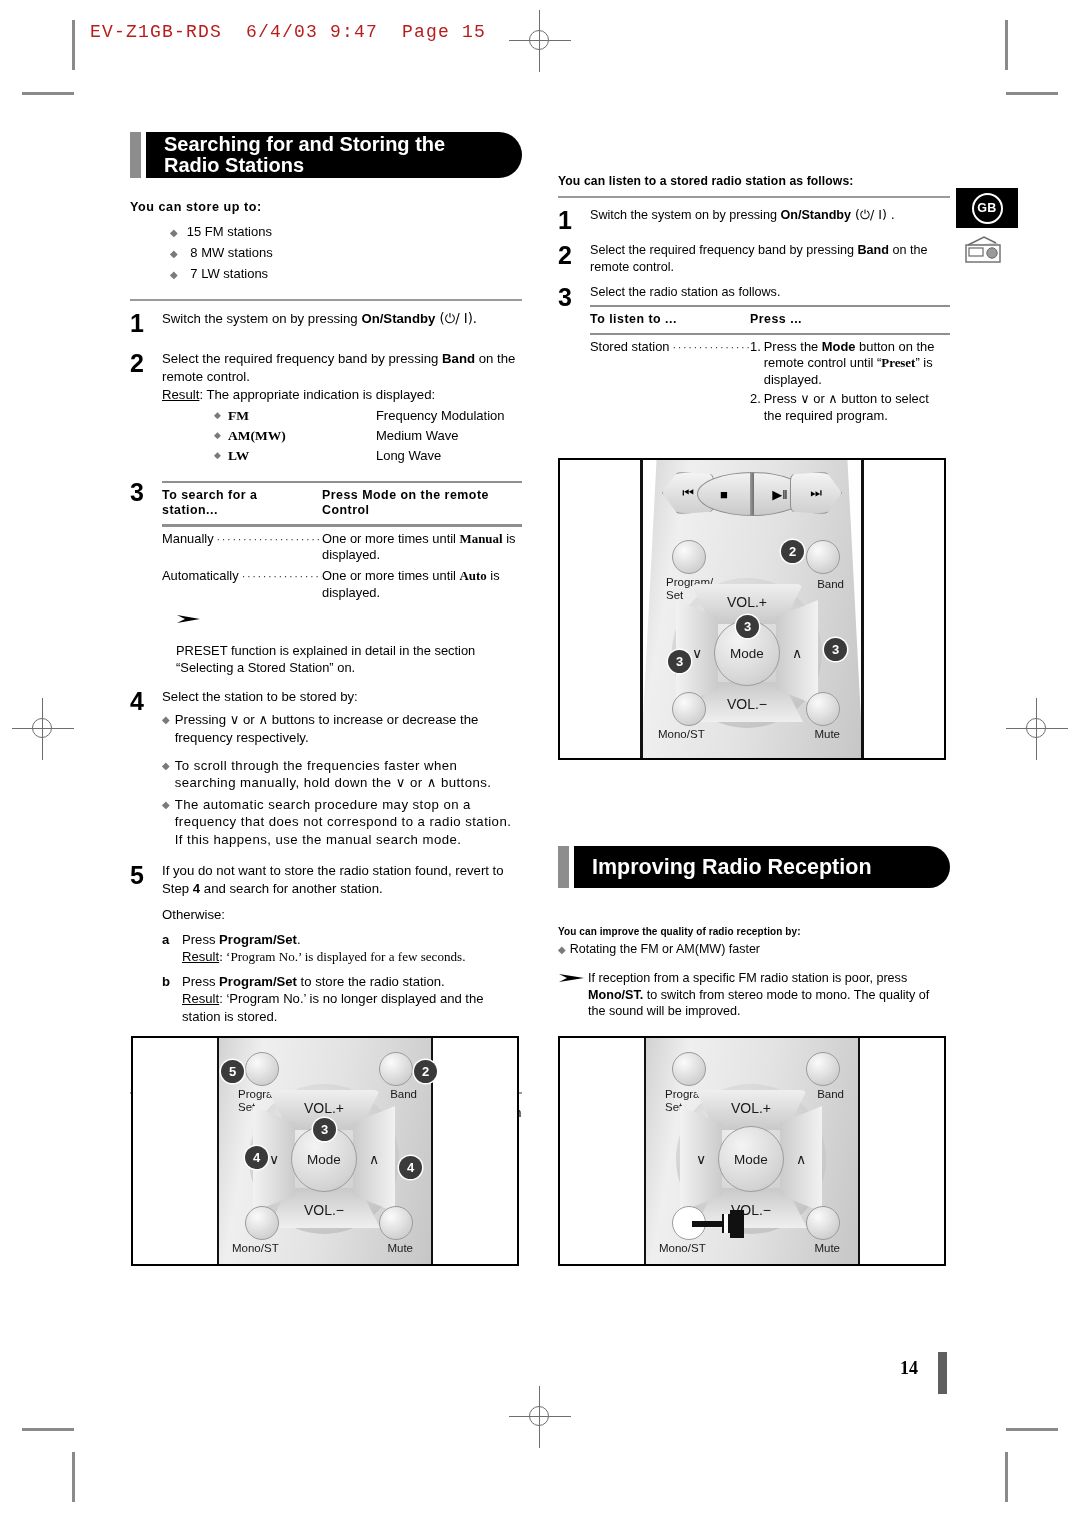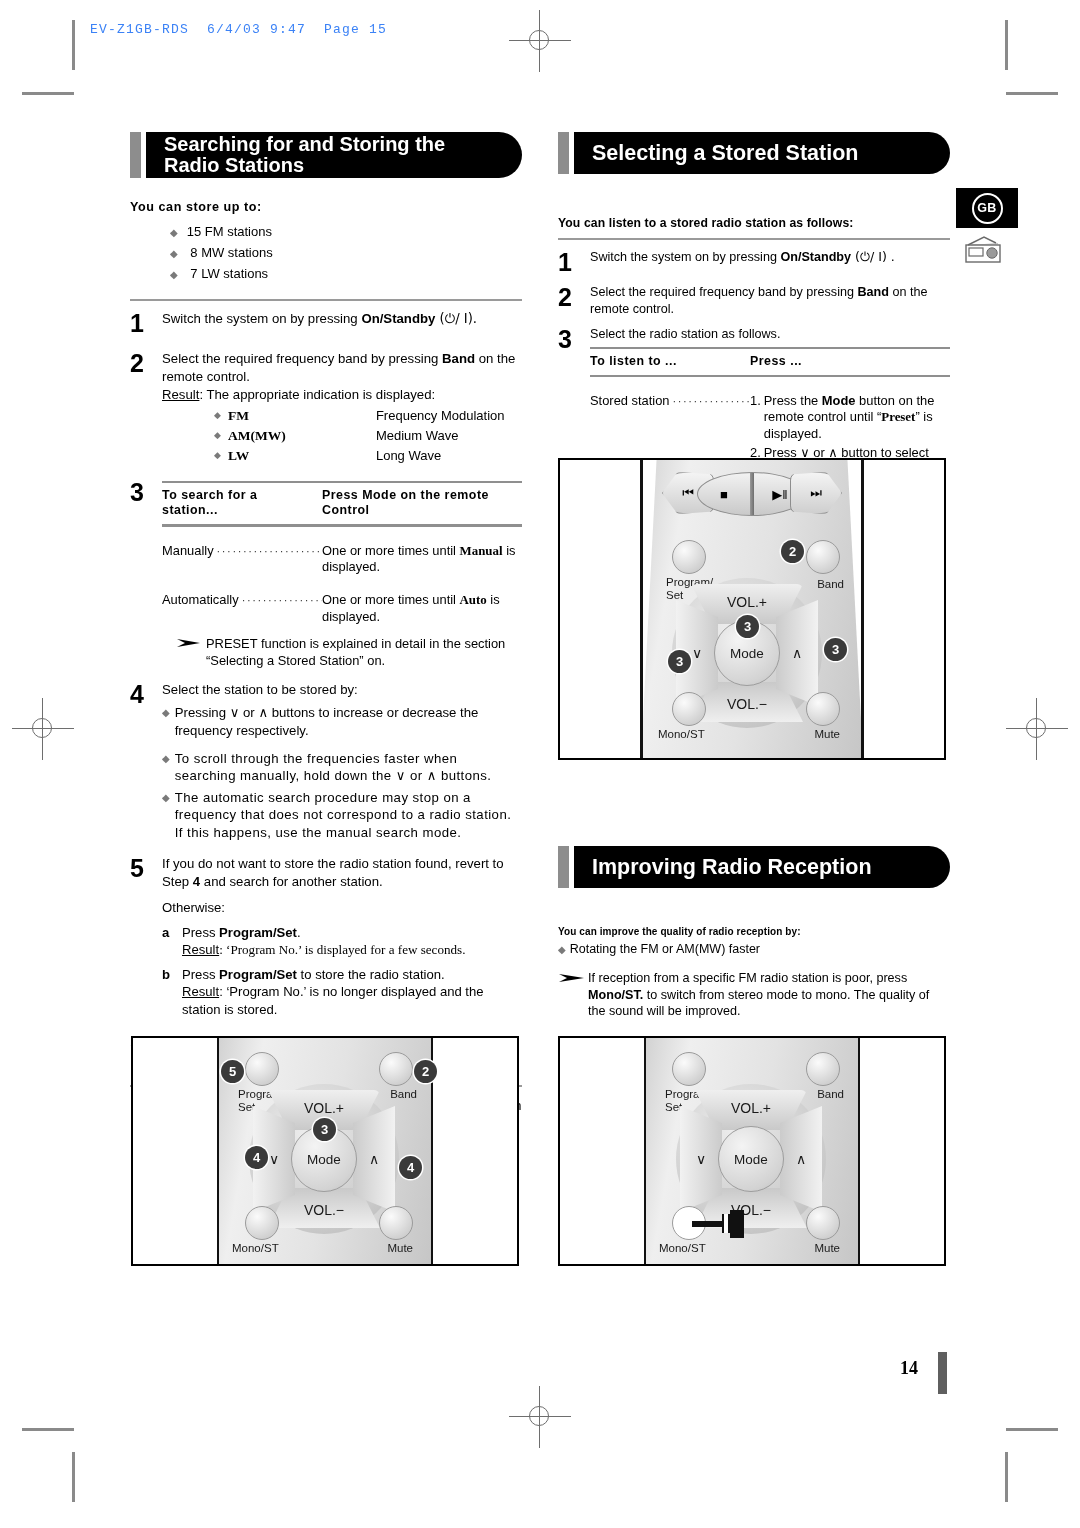--- a/index.html
+++ b/index.html
@@ -9,21 +9,21 @@
   
   .crop{position:absolute;background:#8a8a8a;}
   .reg{position:absolute;width:34px;height:34px;}
   .reg .c{position:absolute;left:6px;top:6px;width:20px;height:20px;
           border:1px solid #6e6e6e;border-radius:50%;box-sizing:border-box;}
   .reg .h{position:absolute;left:-14px;top:16px;width:62px;height:1px;background:#6e6e6e;}
   .reg .v{position:absolute;top:-14px;left:16px;width:1px;height:62px;background:#6e6e6e;}
 
   
   .filehdr{position:absolute;left:90px;top:22px;font-family:"Liberation Mono",monospace;
-           font-size:13px;letter-spacing:1.2px;color:#3b82f6;white-space:pre;}
+           font-size:18px;letter-spacing:1.2px;color:#b91c1c;white-space:pre;}
 
   
   .col{position:absolute;width:392px;}
   .col-l{left:130px;top:132px;}
   .col-r{left:558px;top:132px;}
 
   
   .banner{position:relative;height:46px;margin-bottom:6px;}
   .banner .tab{position:absolute;left:0;top:0;width:11px;height:100%;background:#8d8d8d;}
   .banner .bar{position:absolute;left:16px;top:0;right:0;height:100%;background:#000;
@@ -57,21 +57,21 @@
   .kvlist li .d{color:#7a7a7a;margin-right:7px;font-size:9px;line-height:17px;}
   .kvlist li .k{width:148px;font-family:"Liberation Serif",serif;font-weight:bold;font-size:13.5px;}
   .kvlist li .v{font-size:13px;}
 
   
   .tbl{margin-top:2px;}
   .tbl .trule{height:2px;background:#8f8f8f;}
   .tbl .hrow{display:flex;padding:5px 0 5px 0;font-size:12.4px;font-weight:bold;}
   .tbl .hrow .c1{width:160px;letter-spacing:.5px;line-height:1.25;}
   .tbl .hrow .c2{flex:1;letter-spacing:.5px;line-height:1.25;}
-  .tbl .row{display:flex;font-size:12.9px;line-height:1.3;padding-top:16px;}
+  .tbl .row{display:flex;font-size:12.9px;line-height:1.3;padding-top:4px;}
   .tbl .row .c1{width:160px;display:flex;align-items:baseline;}
   .tbl .row .c1 .lbl{white-space:nowrap;}
   .tbl .row .c1 .dots{flex:1;margin-left:3px;overflow:hidden;white-space:nowrap;
                       color:#333;letter-spacing:1.6px;font-size:11px;}
   .tbl .row .c2{flex:1;}
 
   
   .note{display:flex;margin-top:9px;font-size:12.9px;line-height:1.33;}
   .note .arw{flex:0 0 30px;padding-top:1px;}
   .note .arw svg{display:block;}
@@ -291,21 +291,21 @@
           <div class="c2"><span>One or more times until </span><b class="serifb">Manual</b><span> is displayed.</span></div>
         </div>
         <div class="row">
           <div class="c1">
             <span class="lbl">Automatically</span>
             <span class="dots">··················</span>
           </div>
           <div class="c2"><span>One or more times until </span><b class="serifb">Auto</b><span> is displayed.</span></div>
         </div>
       </div>
-      <div class="note" style="margin-left:14px;">
+      <div class="note" style="margin-left:14px;flex-direction:column;">
         <div class="arw">
           <svg width="26" height="14" viewBox="0 0 26 14">
               <path d="M1 3 L24 7 L1 11 L9 7 Z" fill="#000"></path>
             </svg>
         </div>
         <div class="ntxt">PRESET function is explained in detail in the section “Selecting a Stored Station” on.</div>
       </div>
     </div>
   </div>
 
@@ -365,27 +365,20 @@
     </div>
     <div class="ntxt" style="display:flex;">
       <span style="color:#7a7a7a;font-size:10px;margin-right:4px;line-height:17px;">◆</span>
       <span>The PROGRAM function can be used to assign a new station to an existing program number.</span>
     </div>
   </div>
 </div>
 
 <div class="col col-r">
 
-  <div class="banner" style="height:42px;">
-    <div class="tab"></div>
-    <div class="bar" style="border-radius:0 21px 21px 0;"></div>
-    <div class="txt">
-      <span>Selecting a Stored Station</span>
-    </div>
-  </div>
 
   <div class="lead tight" style="margin-top:42px;font-size:12.2px;">You can listen to a stored radio station as follows:</div>
   <div class="rule" style="margin-top:8px;"></div>
 
   <div class="step tight">
     <div class="n">1</div>
     <div class="body" style="font-size:12.6px;"><span>Switch the system on by pressing </span><b>On/Standby</b><span class="pwr"> (⏻/ I) .</span></div>
   </div>
 
   <div class="step tight">

